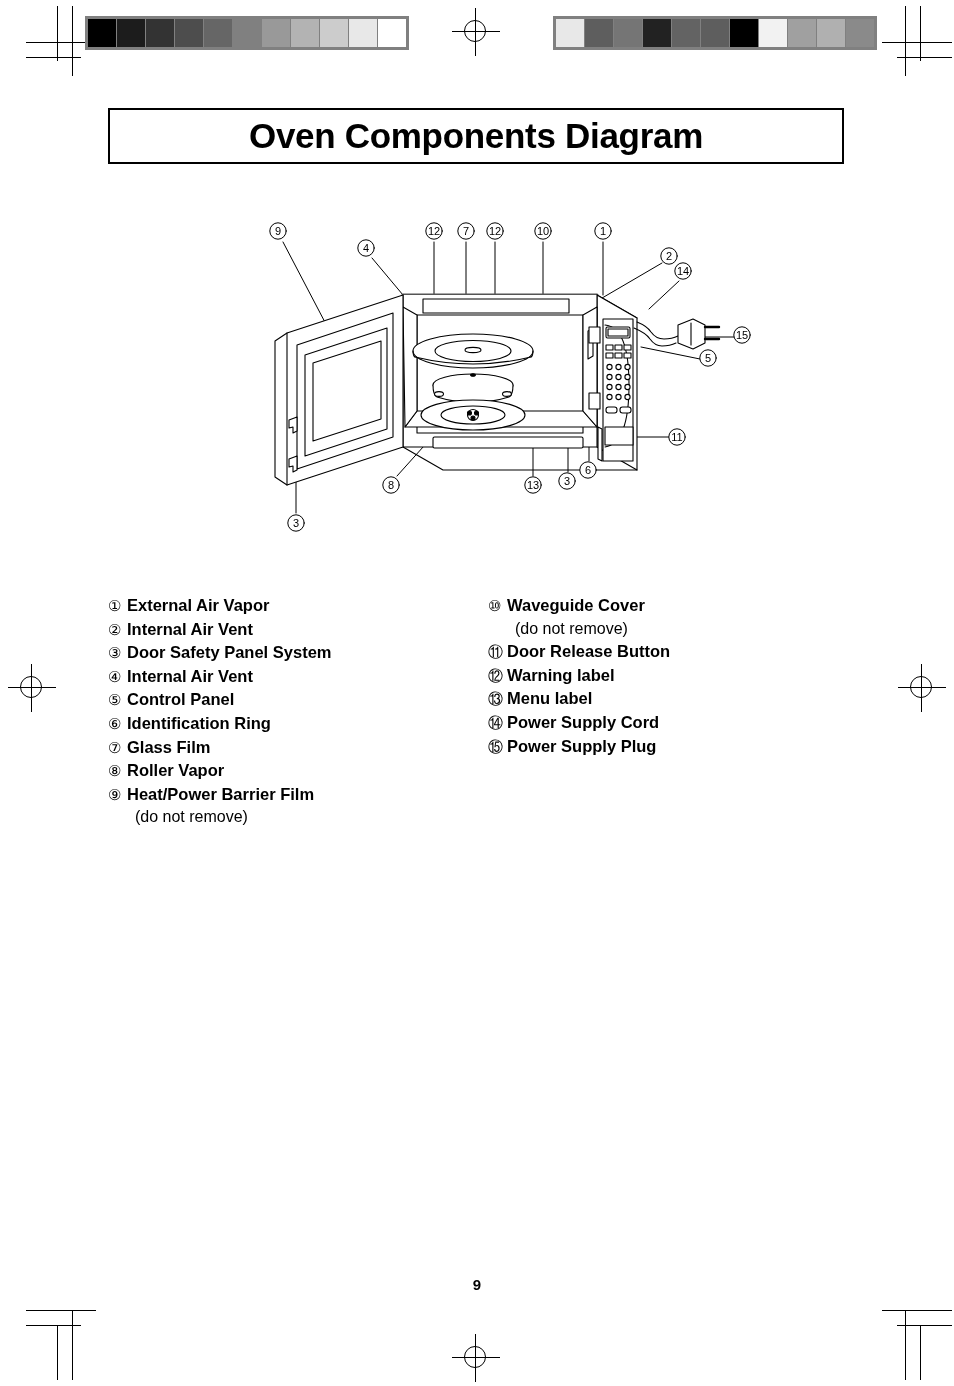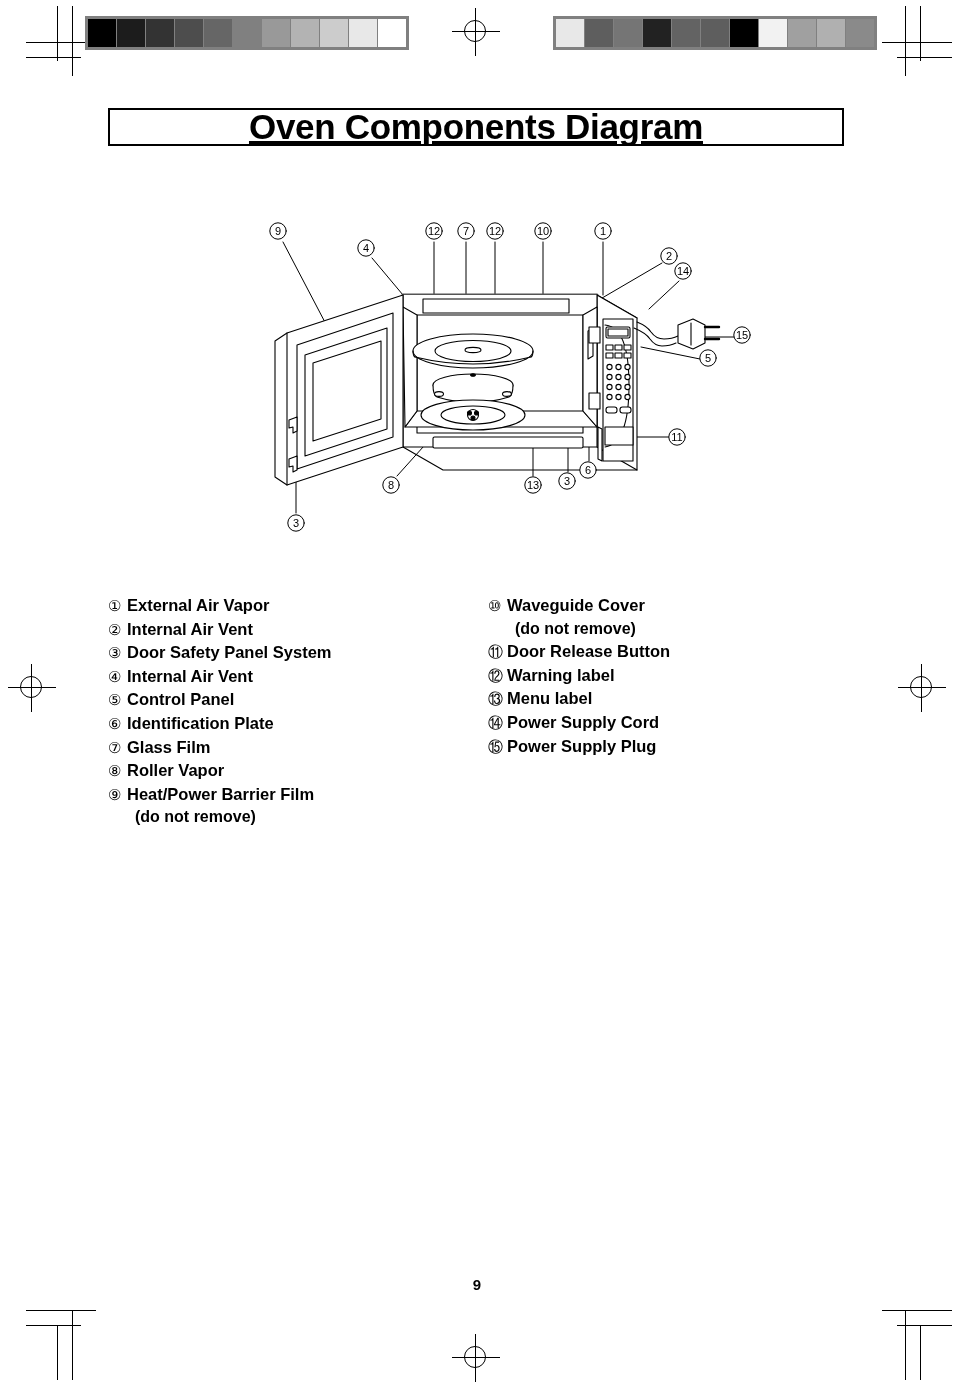--- a/index.html
+++ b/index.html
@@ -56,27 +56,26 @@
     width: 28px;
     height: 28px;
     border-right: 1px solid #808080;
   }
   .gray-strip .sw:last-child { border-right: none; }
 
   
   #title-box {
     position: absolute;
     left: 108px; top: 108px;
-    width: 736px; height: 38px;
+    width: 736px; height: 56px;
     border: 2px solid #000;
     box-sizing: border-box;
     display: flex;
     align-items: center;
     justify-content: center;
-    text-decoration: underline;
   }
   #title-box .title-text {
     font-size: 35px;
     font-weight: bold;
     letter-spacing: -0.3px;
     white-space: nowrap;
   }
 
   
   #diagram {
@@ -108,21 +107,21 @@
     white-space: nowrap;
   }
   .legend-item .num {
     width: 19px;
     flex: 0 0 19px;
     font-weight: normal;
     font-size: 15px;
   }
   .legend-note {
     font-size: 16px;
-    font-weight: bold;
+    font-weight: normal;
     line-height: 22.6px;
     padding-left: 27px;
     white-space: nowrap;
   }
 
   
   #page-number {
     position: absolute;
     left: 0; top: 1276px;
     width: 954px;
@@ -455,21 +454,21 @@
       <div class="legend-item">
         <span class="num">④</span>
         <span>Internal Air Vent</span>
       </div>
       <div class="legend-item">
         <span class="num">⑤</span>
         <span>Control Panel</span>
       </div>
       <div class="legend-item">
         <span class="num">⑥</span>
-        <span>Identification Plate</span>
+        <span>Identification Ring</span>
       </div>
       <div class="legend-item">
         <span class="num">⑦</span>
         <span>Glass Film</span>
       </div>
       <div class="legend-item">
         <span class="num">⑧</span>
         <span>Roller Vapor</span>
       </div>
       <div class="legend-item">

